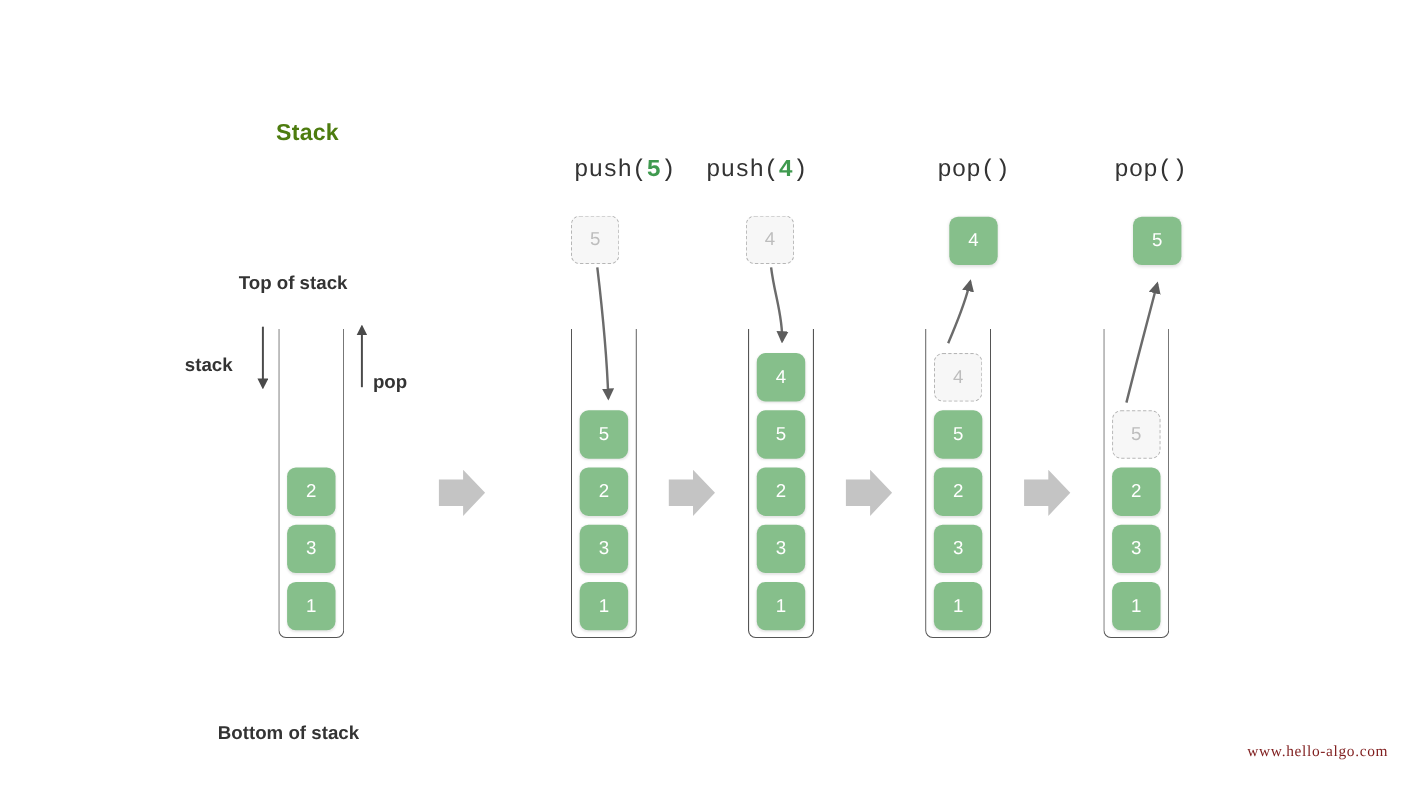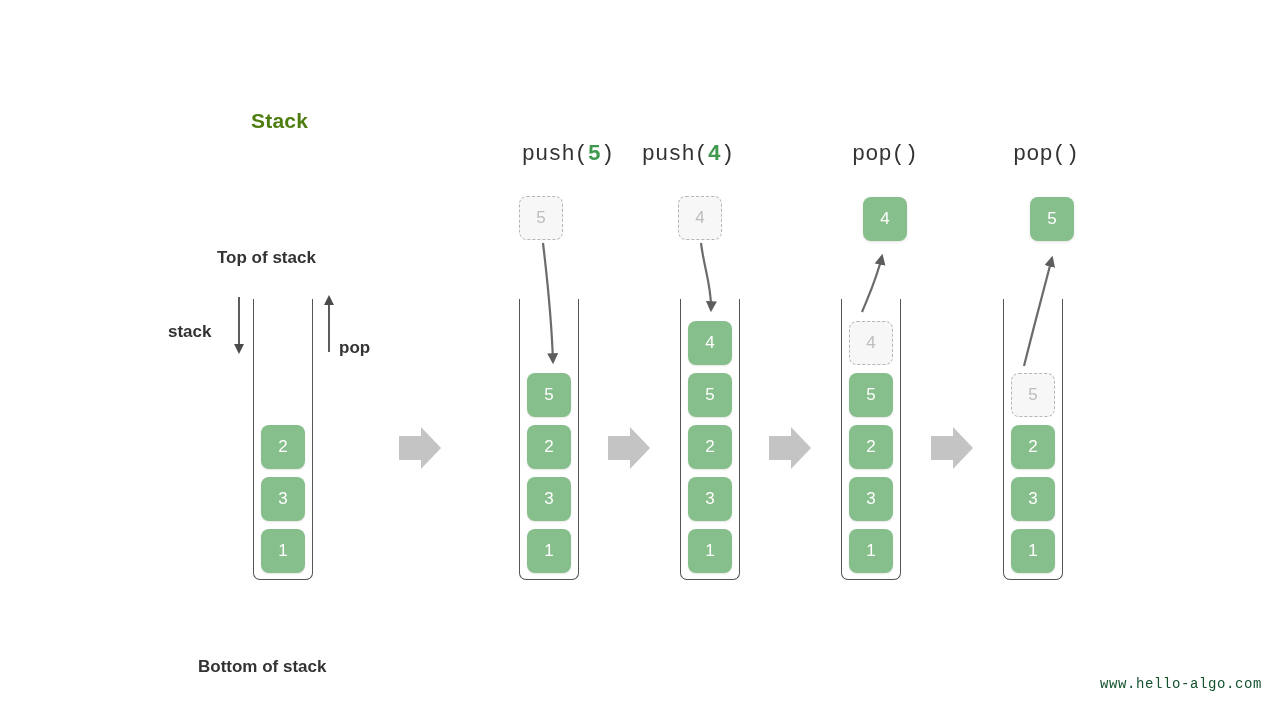--- a/index.html
+++ b/index.html
@@ -123,23 +123,23 @@
     left: 0; top: 0;
     width: 1280px; height: 720px;
     pointer-events: none;
   }
 
   
   #watermark {
     position: absolute;
     right: 18px;
     top: 676px;
-    font-family: Liberation Mono, monospace;
+    font-family: Liberation Serif, serif;
     font-size: 14px;
-    color: #14532d;
+    color: #7f1d1d;
     letter-spacing: 0.6px;
     white-space: nowrap;
   }
 </style>
 </head>
 <body>
 
 <div id="canvas">
 
   <div id="stack-title">Stack</div>

